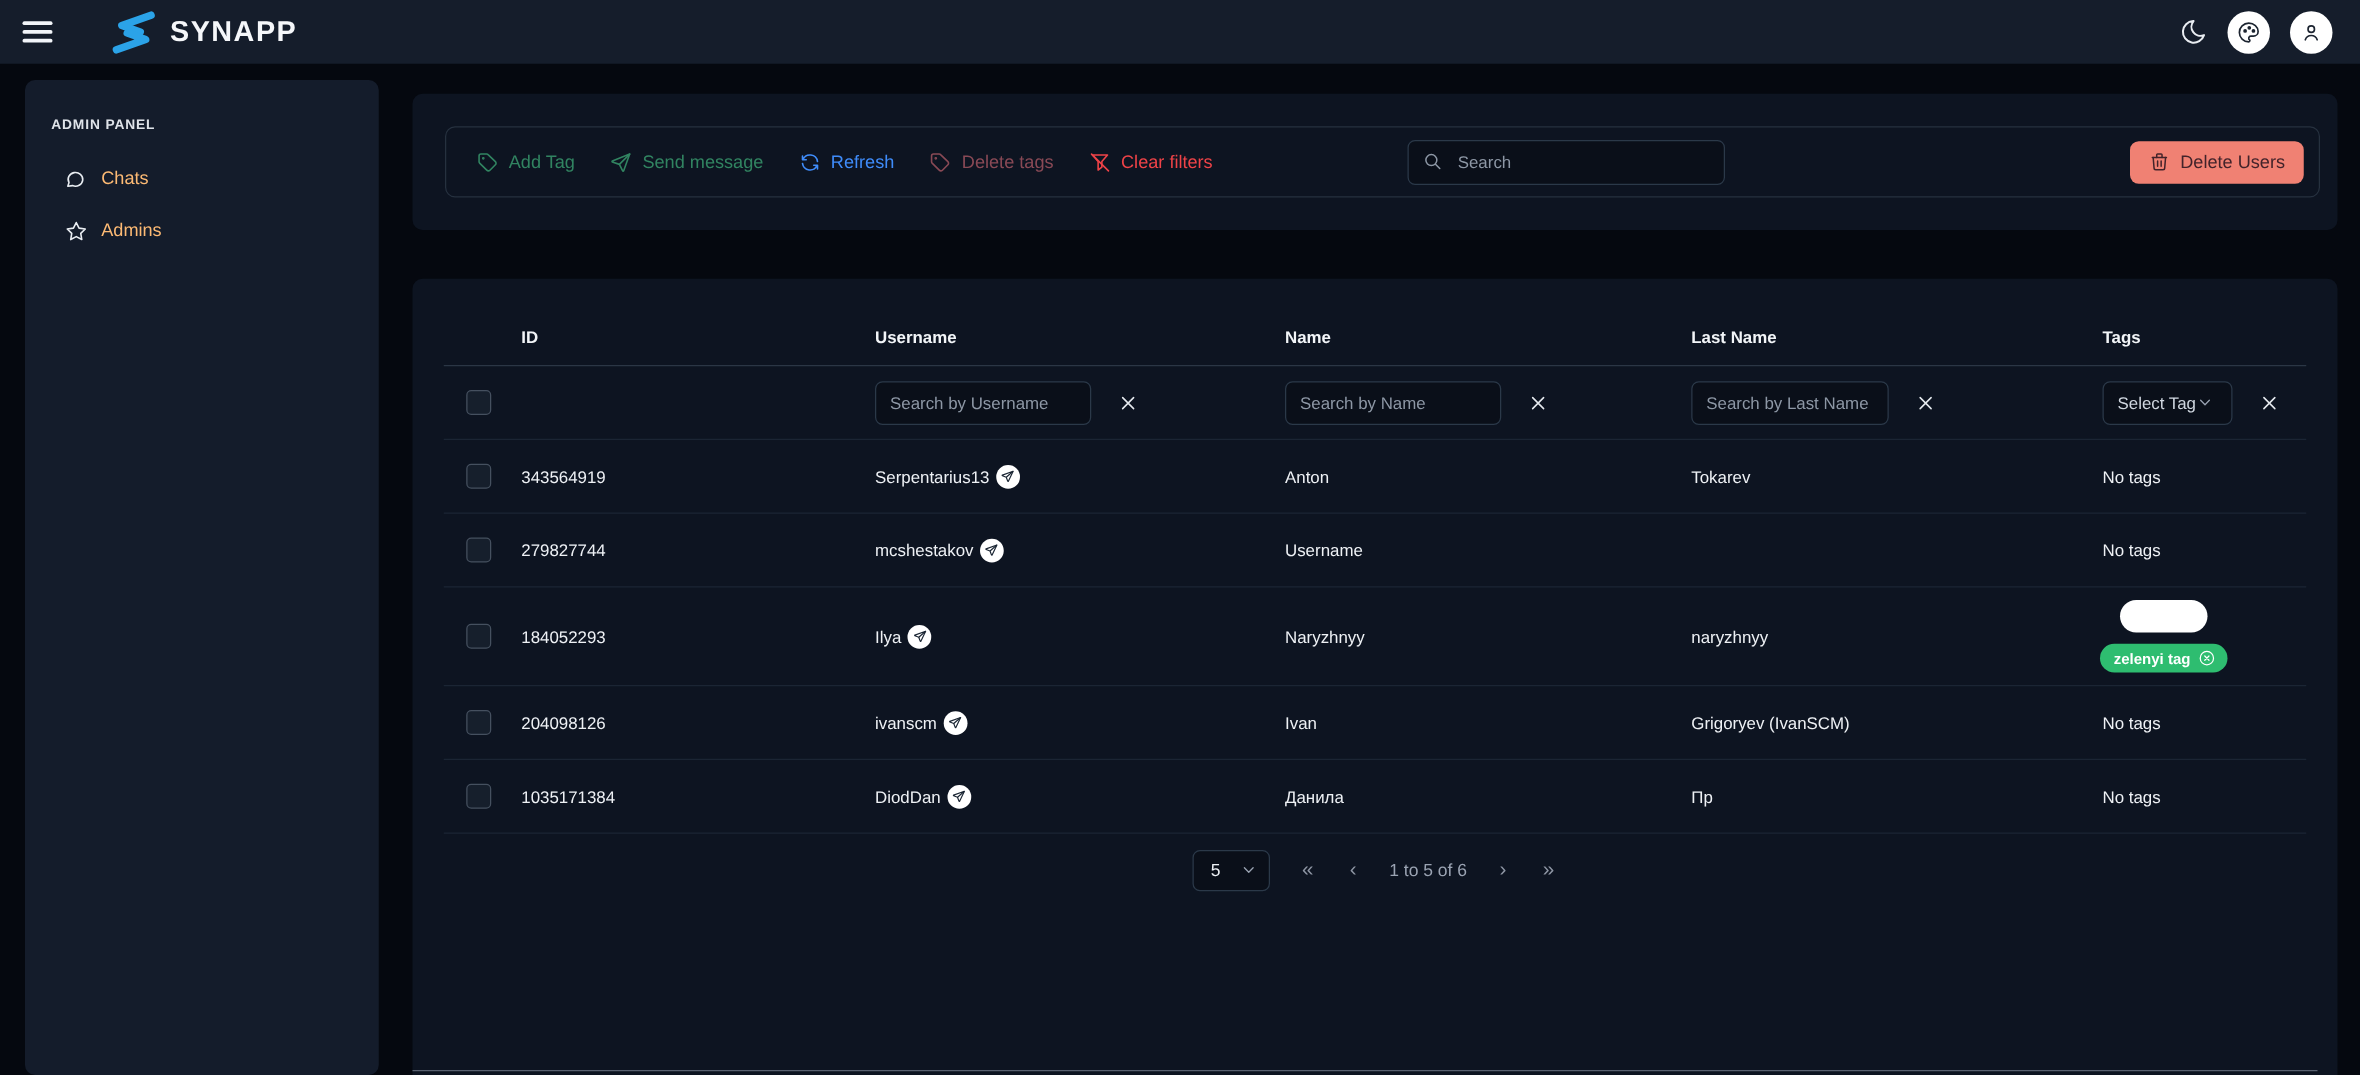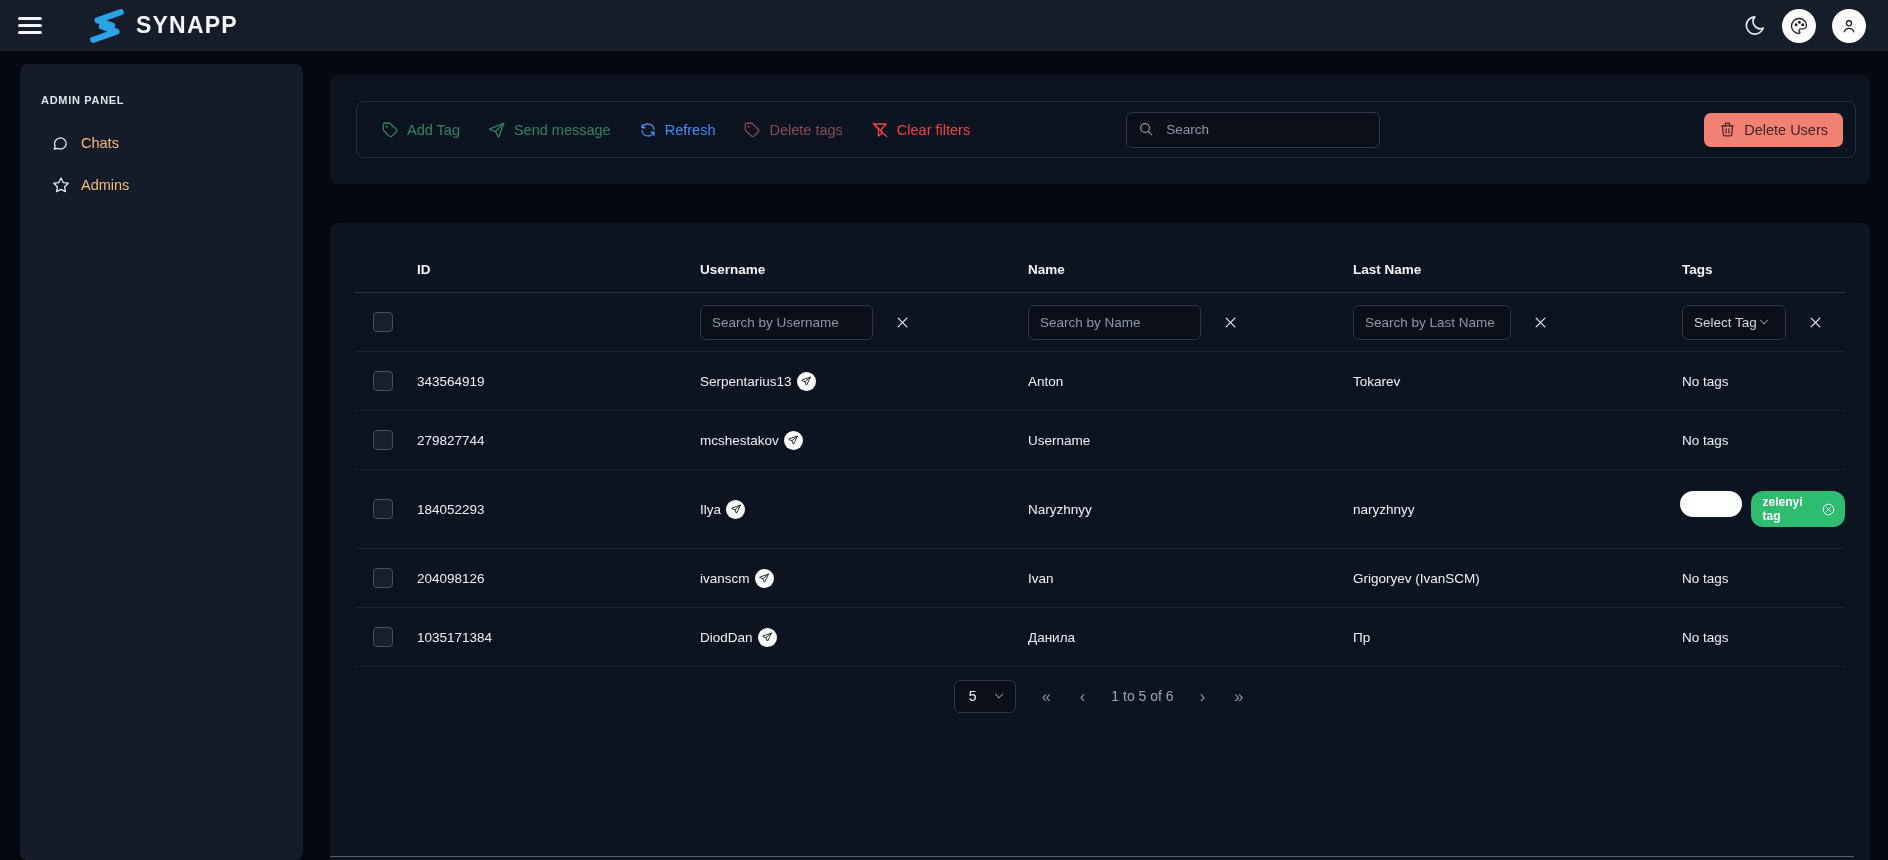--- a/index.html
+++ b/index.html
@@ -46,21 +46,21 @@
   .data-row{height:58px;border-bottom:1px solid #1b2534;color:#eef1f5;font-size:13.5px;}
   .data-row.tall{height:78px;}
   .cell{padding-left:10px;display:flex;align-items:center;min-width:0;}
   .cbx{width:18px;height:18px;border:1px solid #45505f;border-radius:4px;background:#161f2c;margin-left:18px;cursor:pointer;flex:none;}
   .filter-input{width:173px;height:35px;background:#0a0f19;border:1px solid #2b3949;border-radius:6px;color:#dfe5ec;font-size:13.5px;font-family:inherit;padding:0 11px;box-sizing:border-box;outline:none;}
   .filter-input::placeholder{color:#8d97a5;}
   .filter-input.short{width:158px;}
   .clear-x{background:none;border:none;color:#e6eaef;margin-left:22px;cursor:pointer;display:flex;align-items:center;padding:0;}
   .select-box{width:104px;height:35px;background:#0a0f19;border:1px solid #2b3949;border-radius:6px;display:flex;align-items:center;justify-content:flex-start;padding:0 9px 0 11px;color:#cfd6df;font-size:13.5px;margin-left:10px;cursor:pointer;box-sizing:border-box;}
   .tg-badge{width:19px;height:19px;border-radius:50%;background:#ffffff;display:inline-flex;align-items:center;justify-content:center;margin-left:5px;flex:none;cursor:pointer;}
-  .tag-stack{display:flex;flex-direction:row;align-items:flex-start;gap:9px;padding-left:8px;}
+  .tag-stack{display:flex;flex-direction:column;align-items:center;gap:9px;padding-left:8px;}
   .white-pill{width:70px;height:26px;background:#ffffff;border-radius:13px;cursor:pointer;}
   .tag-badge{background:#2ebd70;color:#ffffff;font-size:12px;font-weight:bold;padding:4px 9px 4px 11px;border-radius:12px;display:flex;align-items:center;gap:6px;}
   .tag-badge .rm{display:flex;align-items:center;cursor:pointer;}
   .pagination-row{height:58px;display:flex;align-items:center;justify-content:center;gap:23px;color:#8d95a3;font-size:14px;}
   .page-size{width:62px;height:33px;background:#0a0f19;border:1px solid #2b3949;border-radius:6px;display:flex;align-items:center;justify-content:space-between;padding:0 9px 0 14px;color:#eef1f5;font-size:14px;cursor:pointer;box-sizing:border-box;}
   .pg-btn{background:none;border:none;color:#8d95a3;font-size:16.5px;cursor:pointer;font-family:inherit;padding:0 3px;}
   .range-text{color:#9aa3b2;}
   .bottom-line{position:absolute;left:330px;top:805px;width:1524px;height:1px;background:#596170;}
   svg{display:block;}
 </style>

